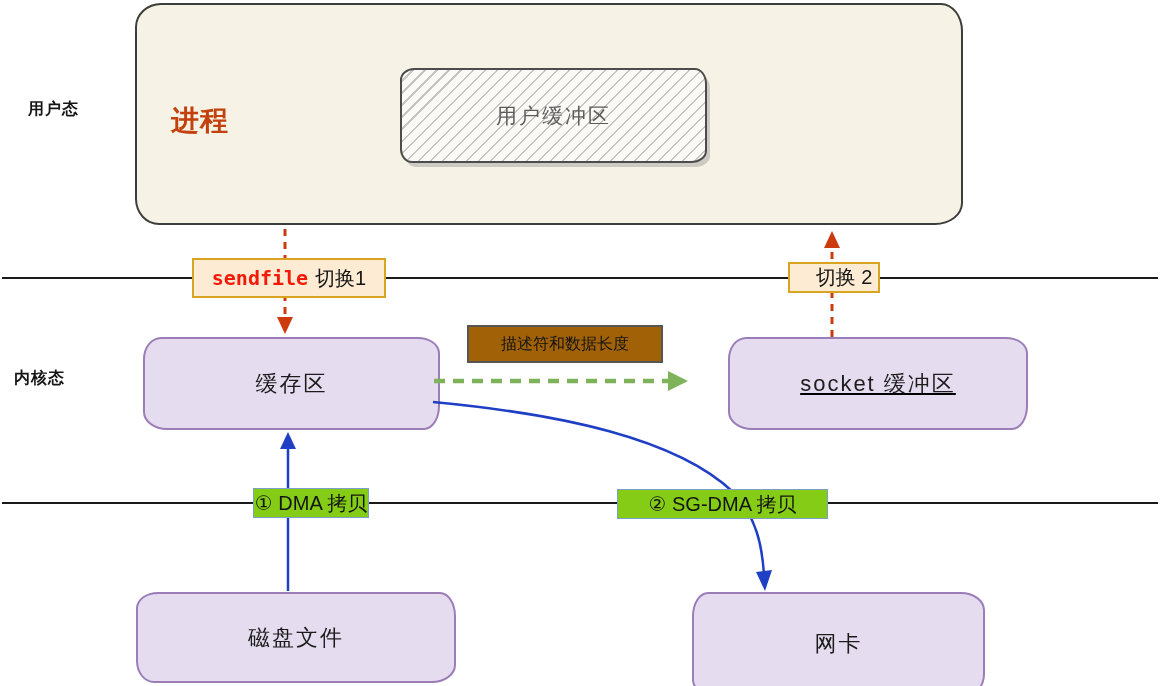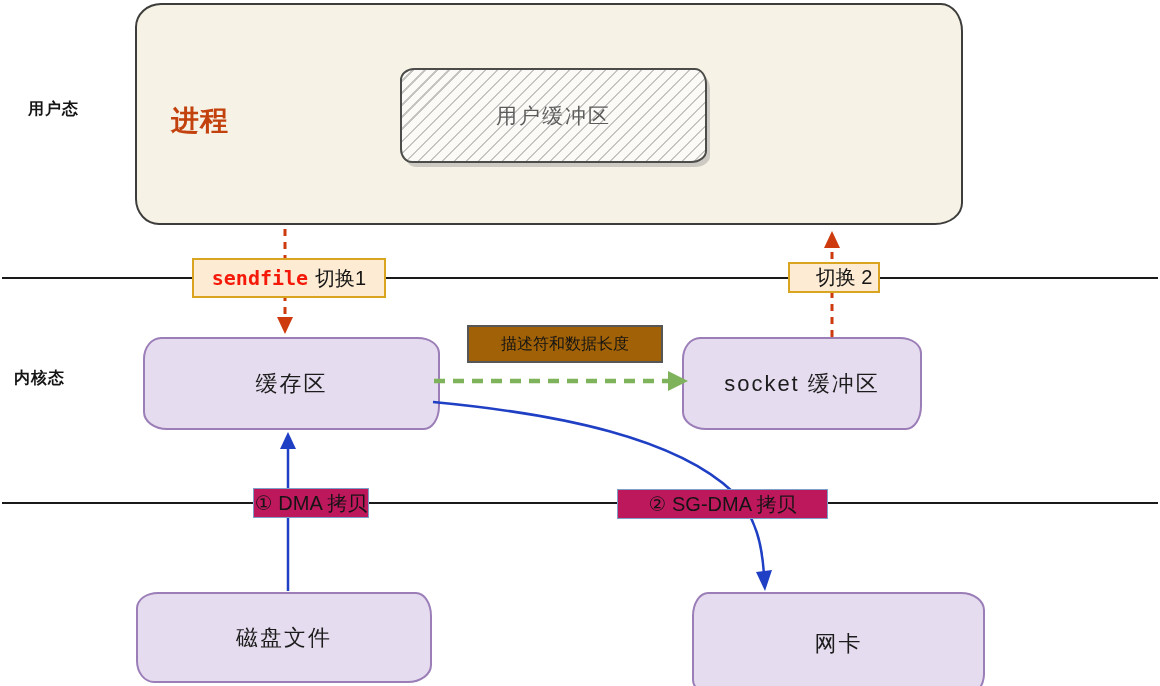--- a/index.html
+++ b/index.html
@@ -78,22 +78,22 @@
     align-items: center;
     justify-content: center;
     z-index: 1;
   }
   .node-label {
     font-size: 22px;
     color: #1c1c1c;
     letter-spacing: 2px;
   }
   .node-kernel-buffer { left: 135px; top: 337px; width: 297px; height: 93px; margin-left: 8px; }
-  .node-socket-buffer { left: 682px; top: 337px; width: 240px; height: 93px; }
-  .node-disk-file     { left: 136px; top: 592px; width: 296px; height: 91px;
+  .node-socket-buffer { left: 728px; top: 337px; width: 300px; height: 93px; text-decoration: underline; }
+  .node-disk-file     { left: 136px; top: 592px; width: 320px; height: 91px;
                         border-radius: 22px 16px 24px 18px / 16px 24px 18px 22px; }
   .node-nic           { left: 692px; top: 592px; width: 293px; height: 104px;
                         border-radius: 16px 24px 18px 22px / 24px 18px 22px 16px; }
 
   
   .connectors {
     position: absolute;
     left: 0; top: 0;
     width: 1160px; height: 686px;
     z-index: 2;
@@ -124,21 +124,21 @@
     font-size: 20px;
   }
   .tag-descriptor {
     left: 467px; top: 325px; width: 196px; height: 38px;
     background: #a16207;
     border: 2px solid #565656;
     font-size: 16px;
     color: #141414;
   }
   .tag-copy {
-    background: #be185d;
+    background: #84cc16;
     border: 1.5px solid #7e9fc7;
     font-size: 20px;
     color: #141414;
   }
   .tag-dma    { left: 253px; top: 488px; width: 116px; height: 30px; }
   .tag-sgdma  { left: 617px; top: 489px; width: 211px; height: 30px; align-items: center; }
 </style>
 </head>
 <body>
 

